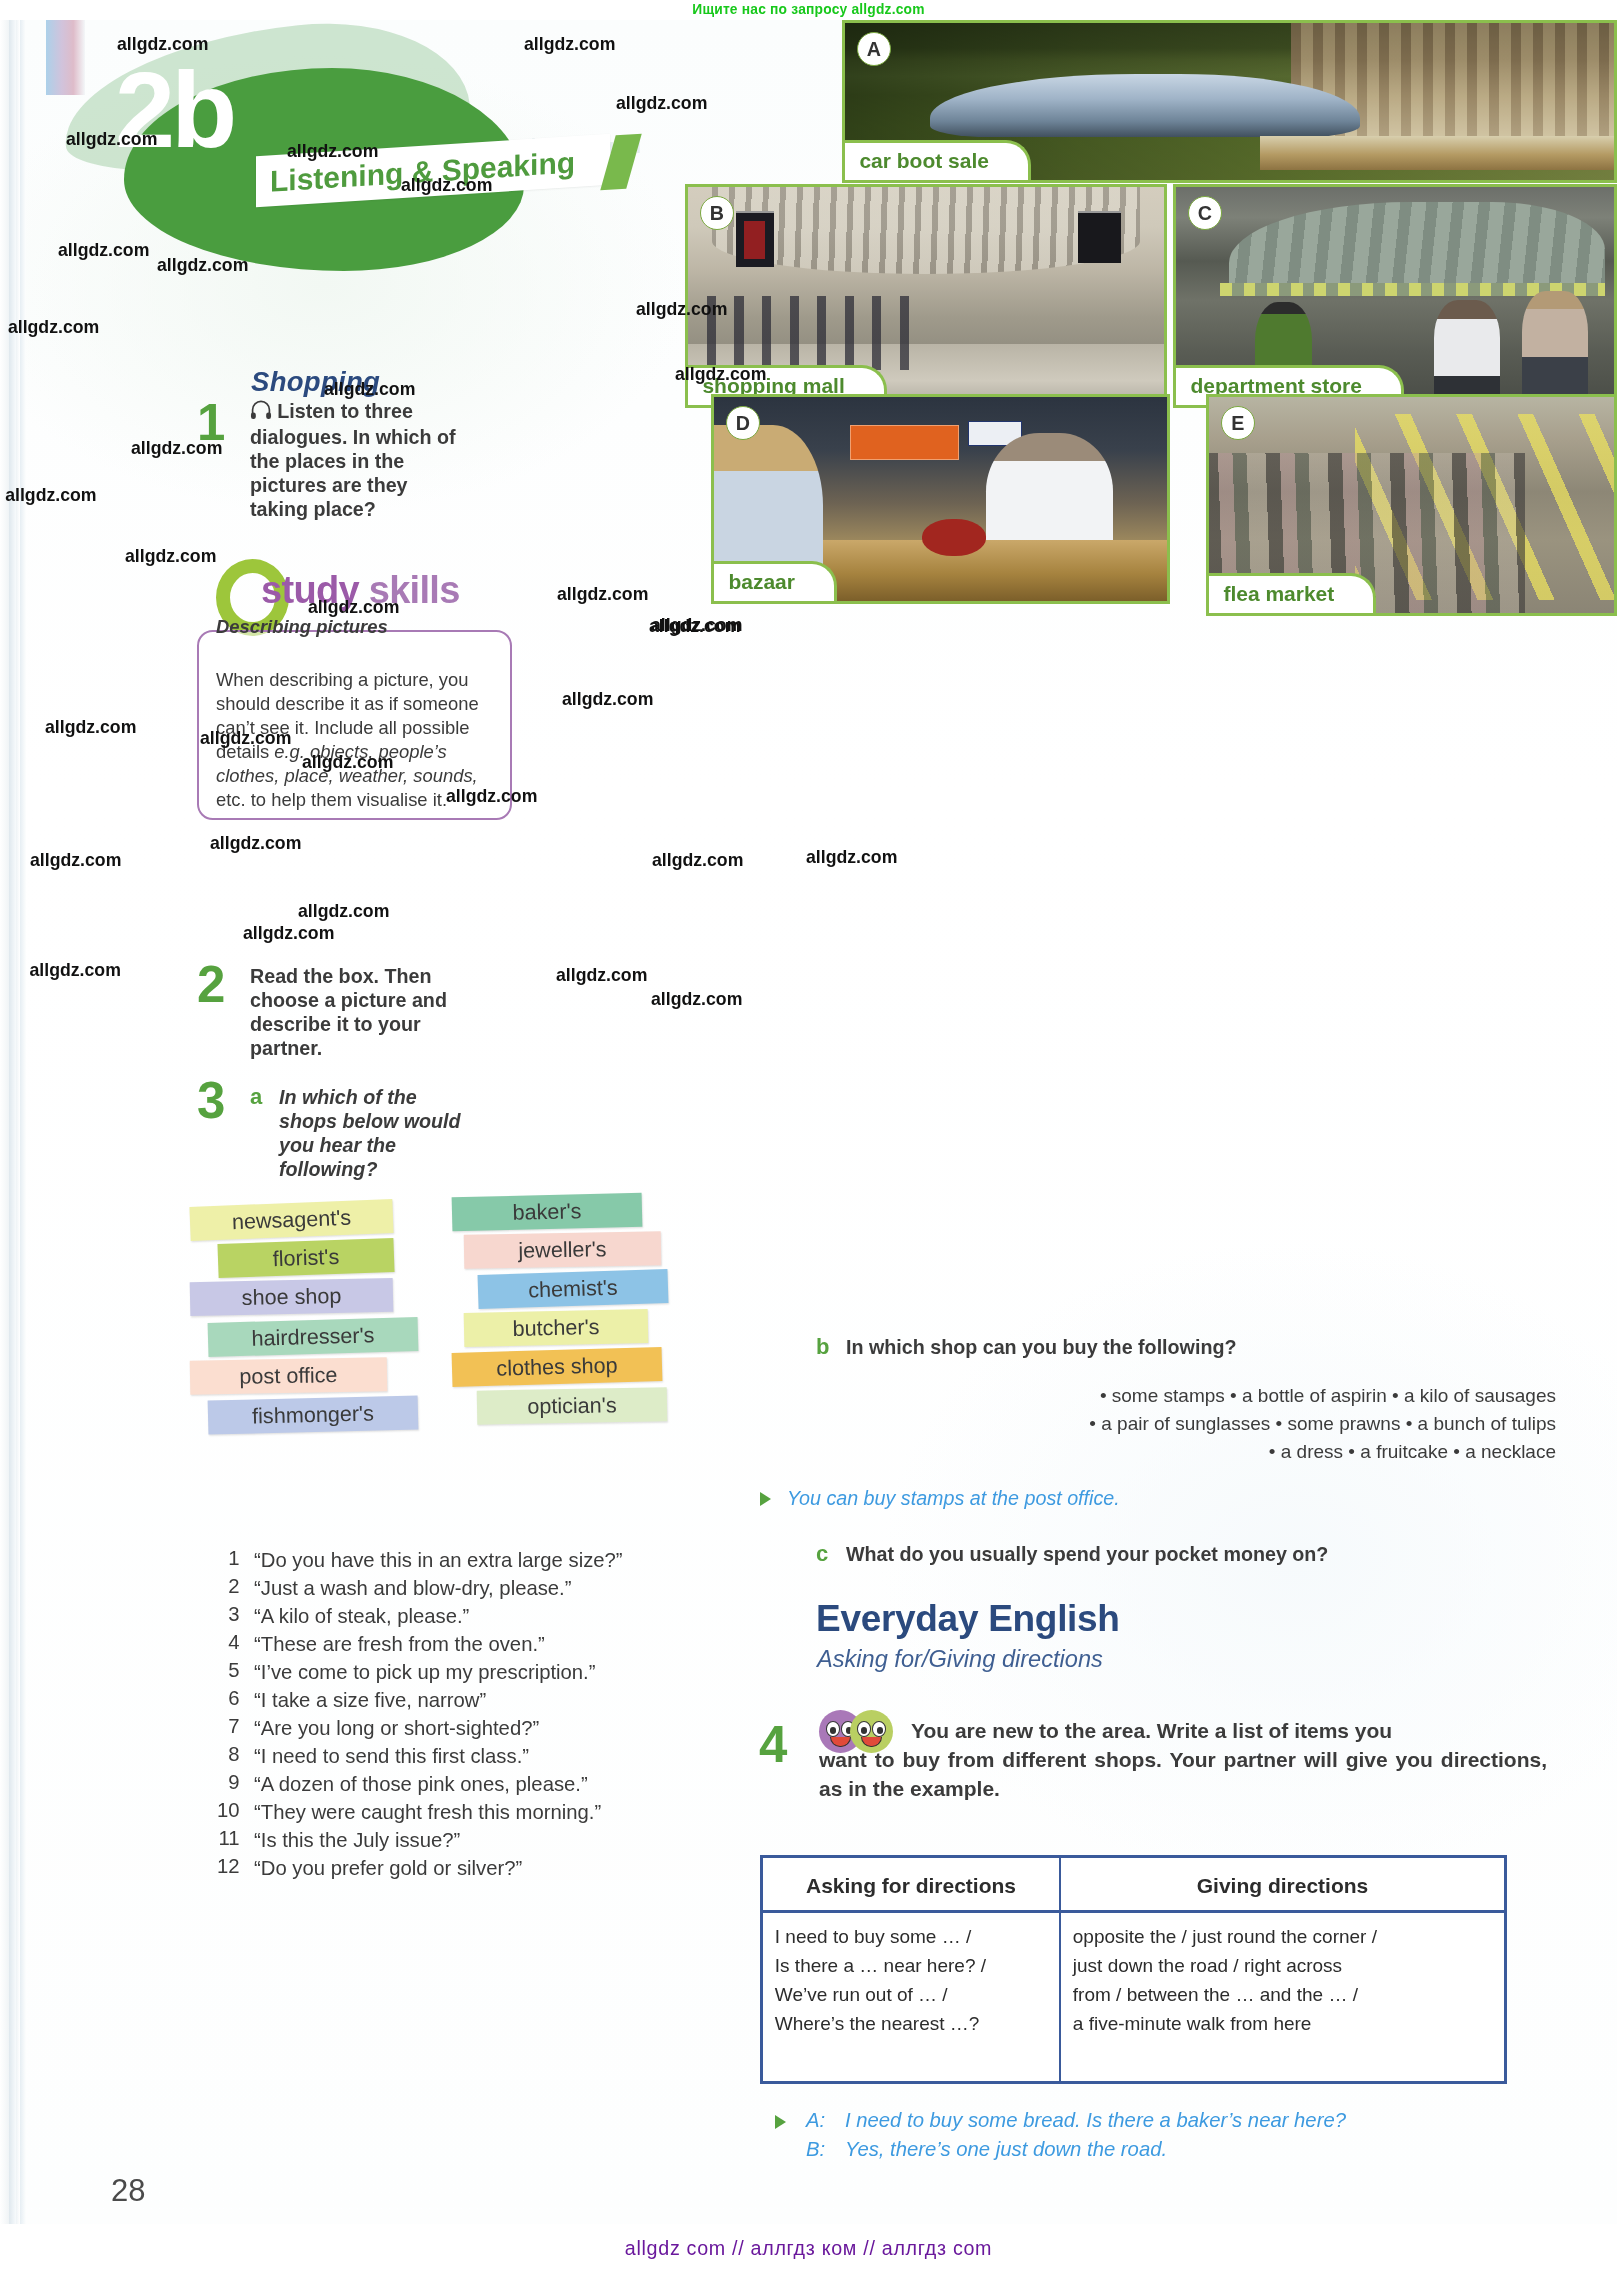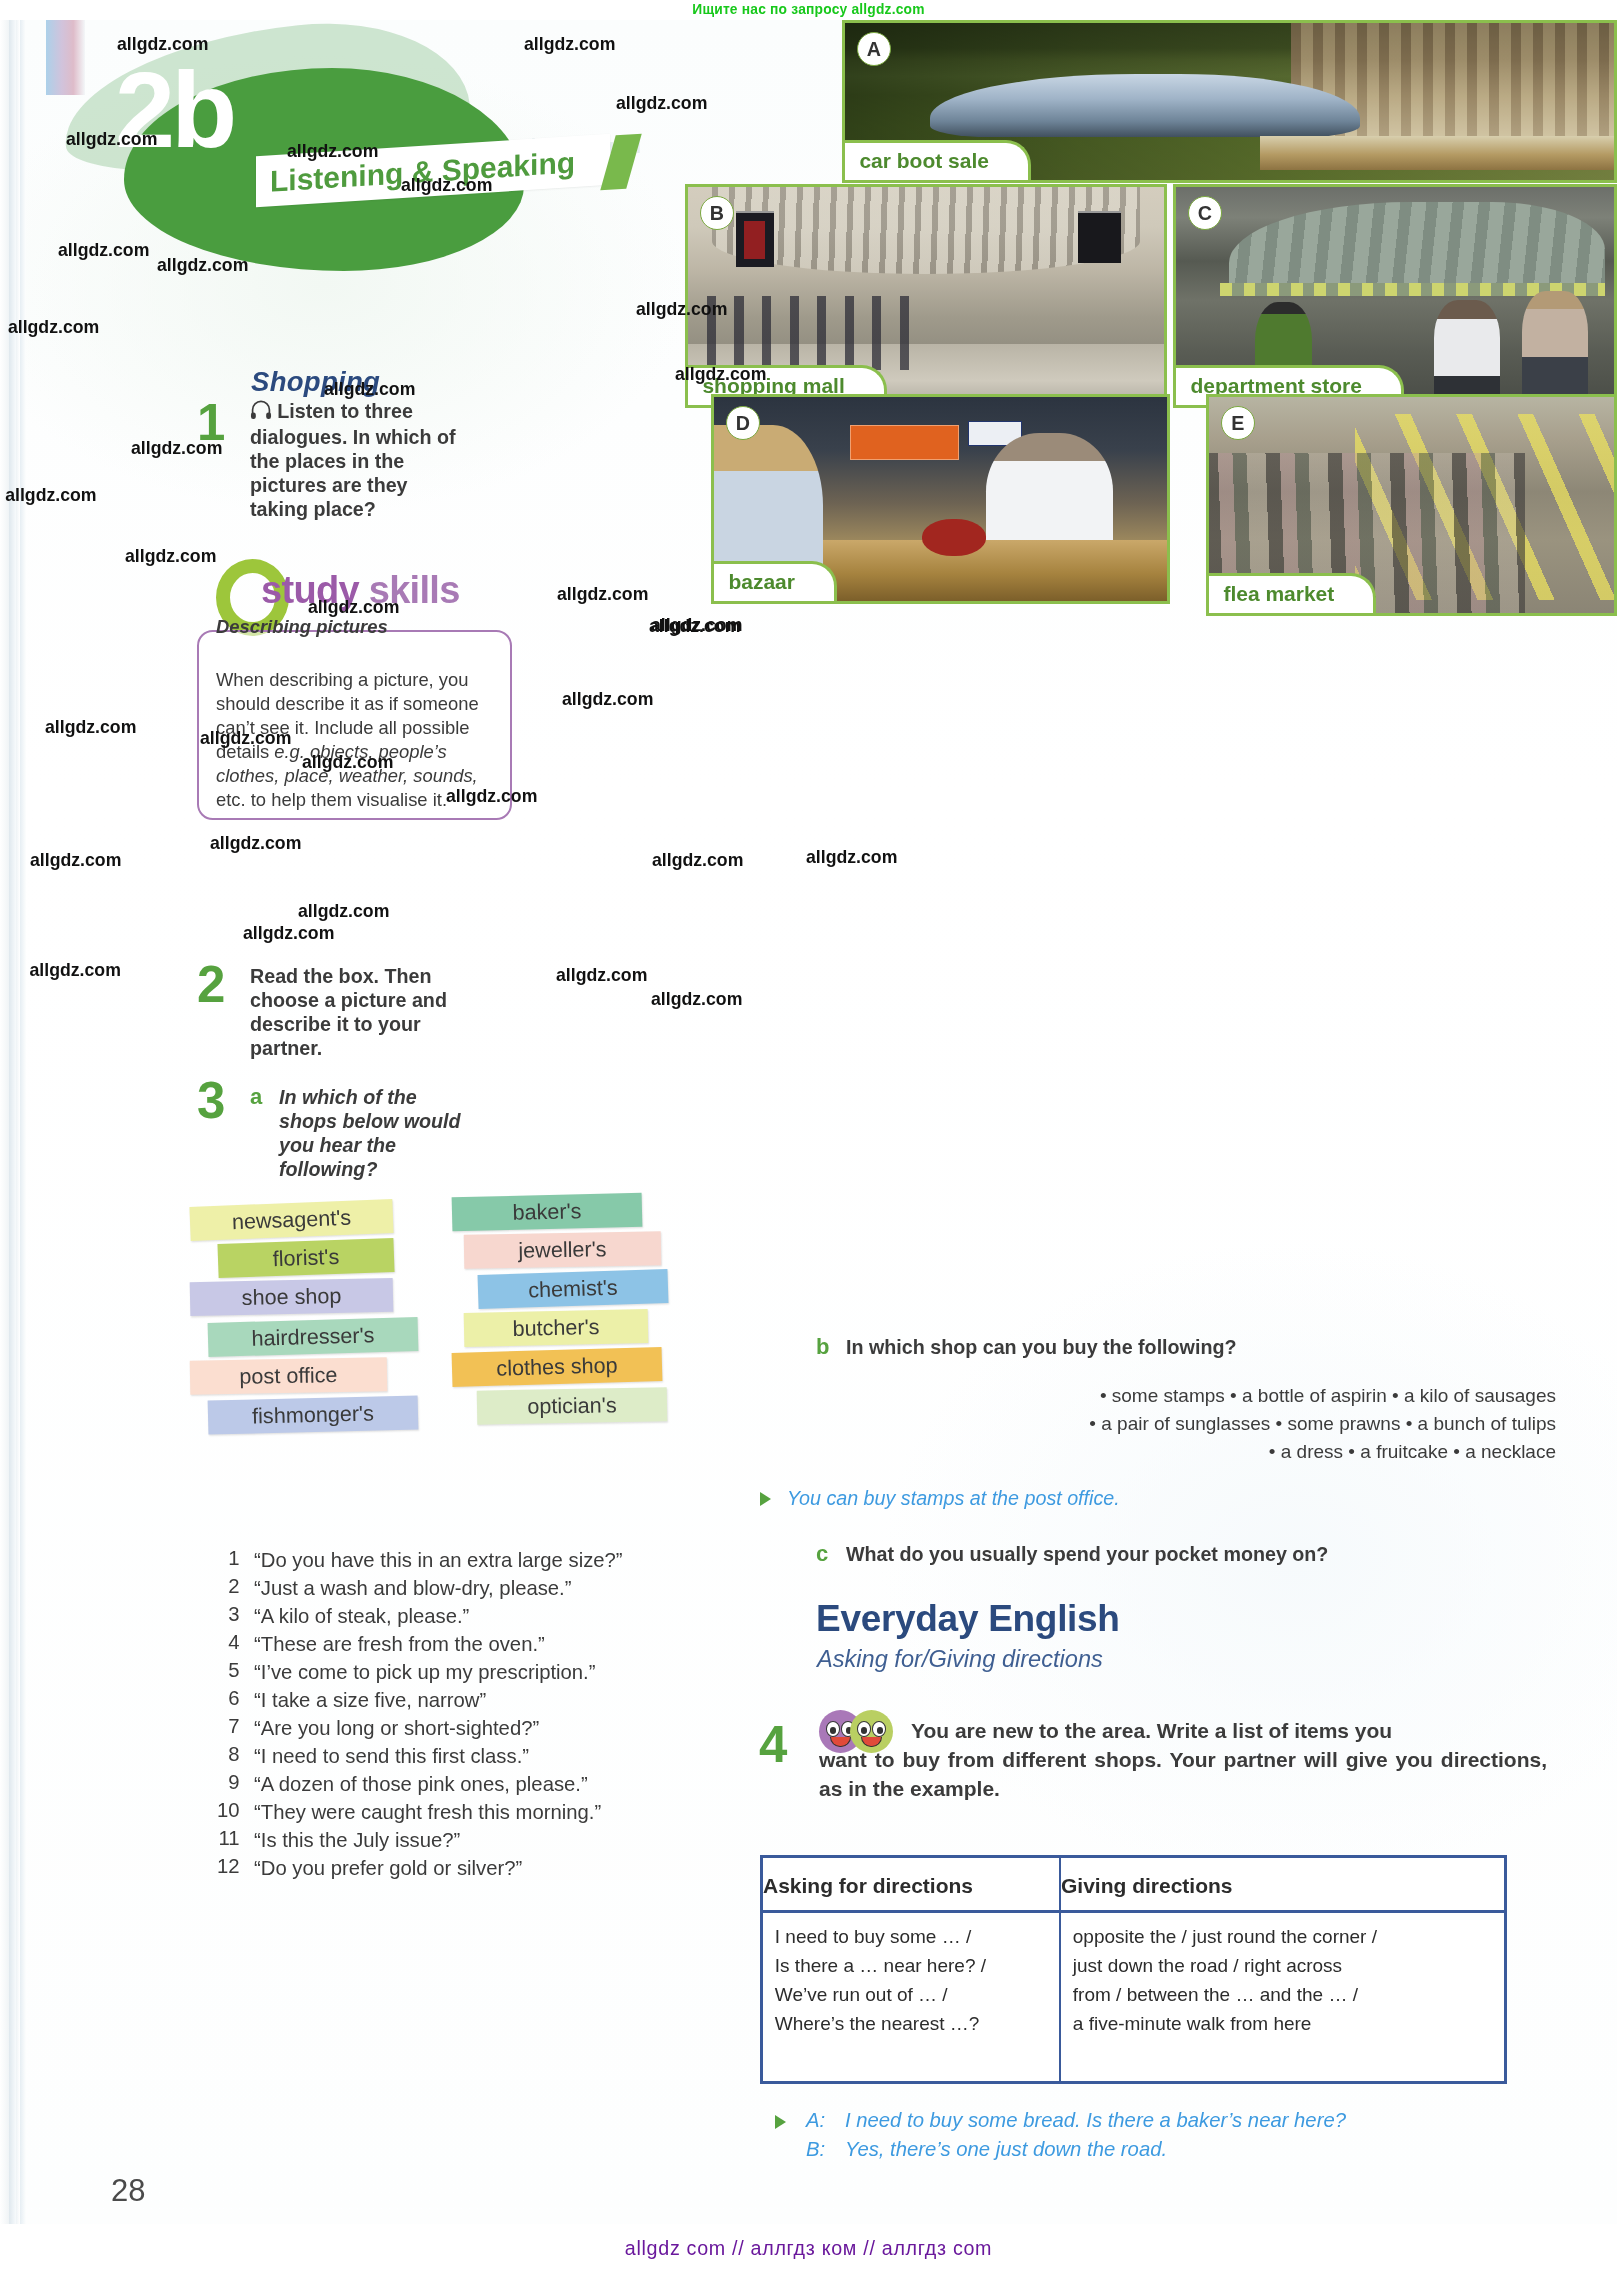--- a/index.html
+++ b/index.html
@@ -348,21 +348,21 @@
   #dir-table {
     position:absolute; left:760px; top:1835px; width:747px; height:229px;
     border:3.3px solid #3a5a9b; background:rgba(255,255,255,.9);
     display:flex; flex-direction:column;
   }
   #dir-head { display:flex; border-bottom:3.3px solid #3a5a9b; height:55px; }
   #dir-body { display:flex; flex:1; }
   .dir-col-l { width:298px; border-right:2.6px solid #3a5a9b; }
   .dir-col-r { flex:1; }
   .dir-th {
-    font-size:21px; font-weight:700; color:#2c2c2c; text-align:left; line-height:55px;
+    font-size:21px; font-weight:700; color:#2c2c2c; text-align:center; line-height:55px;
   }
   .dir-td { font-size:19px; color:#2c2c2c; line-height:29px; padding:9.2px 11.8px; }
 
   #dialog-example { position:absolute; left:806px; top:2086px; width:754px; }
   .dlg-row { display:flex; font-size:20.3px; font-style:italic; color:#3d9ae0; line-height:29px;}
   .dlg-spk { width:39px; flex:0 0 39px; }
   #dlg-arrow {
     position:absolute; left:775px; top:2095px; width:0; height:0;
     border-left:11.8px solid #56a23f; border-top:7.2px solid transparent;
     border-bottom:7.2px solid transparent;

